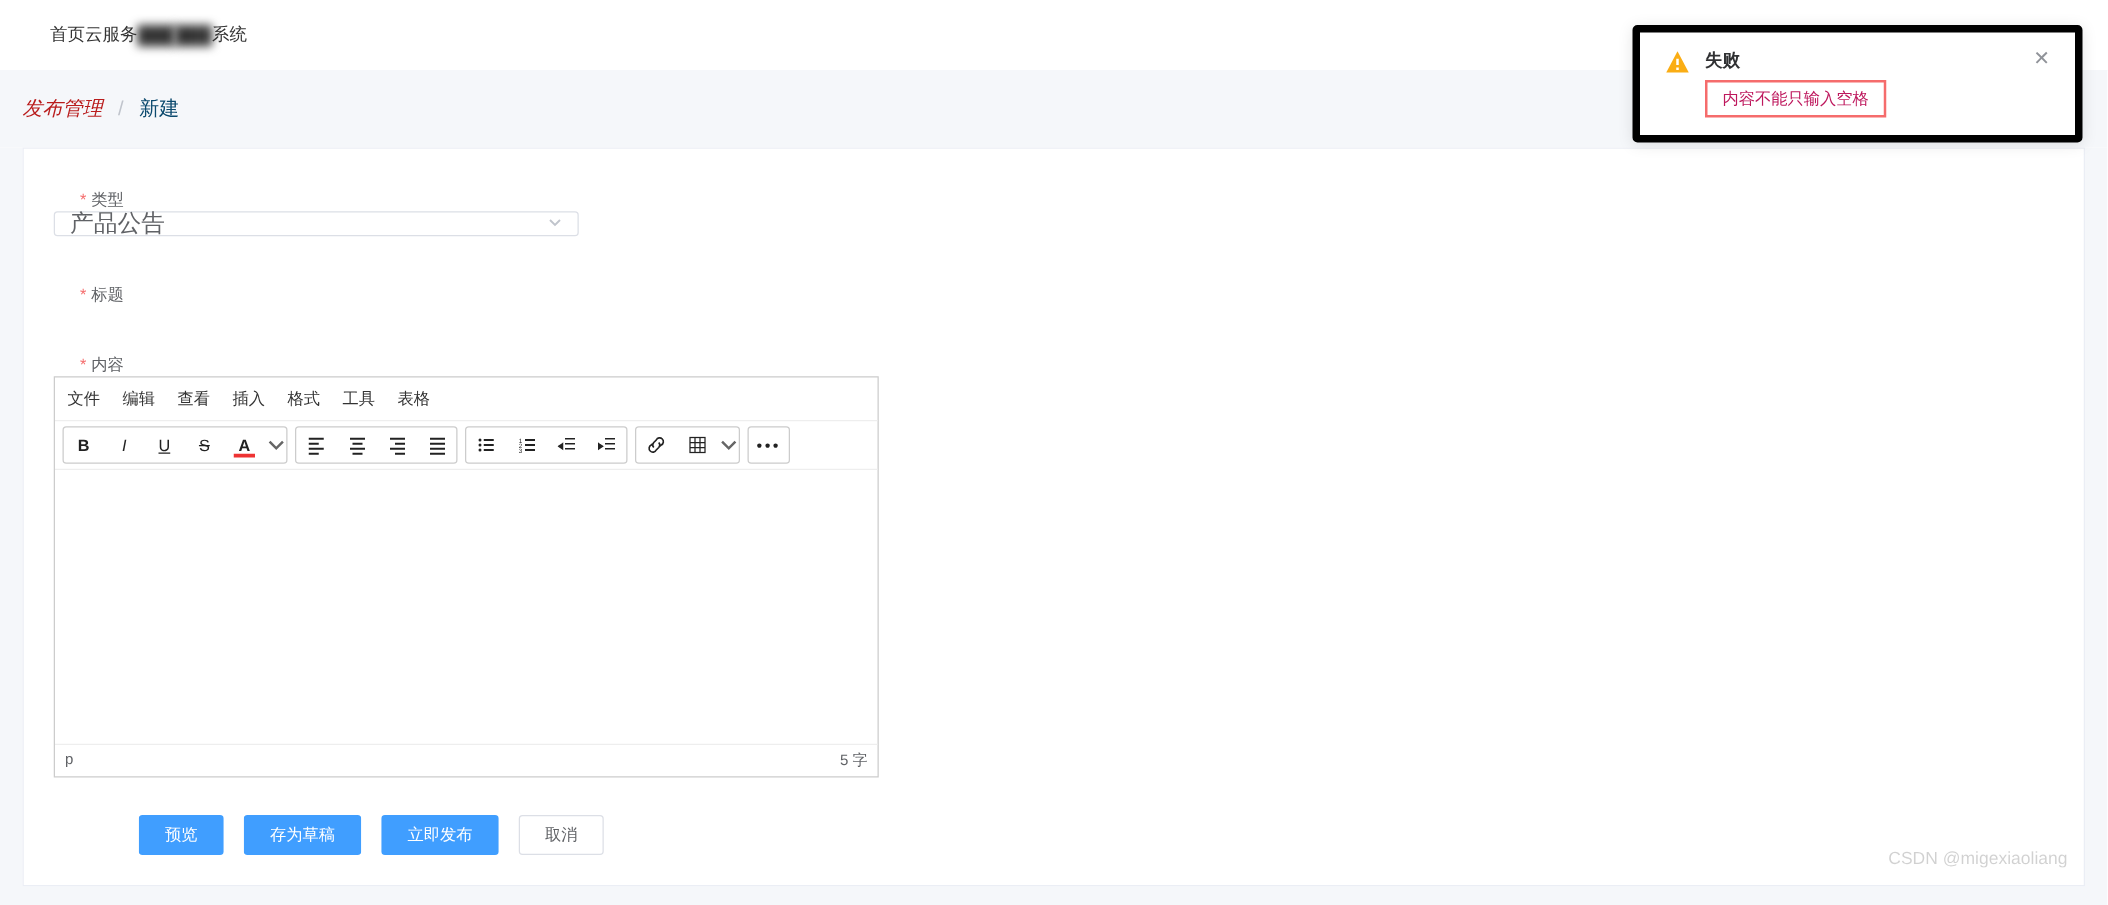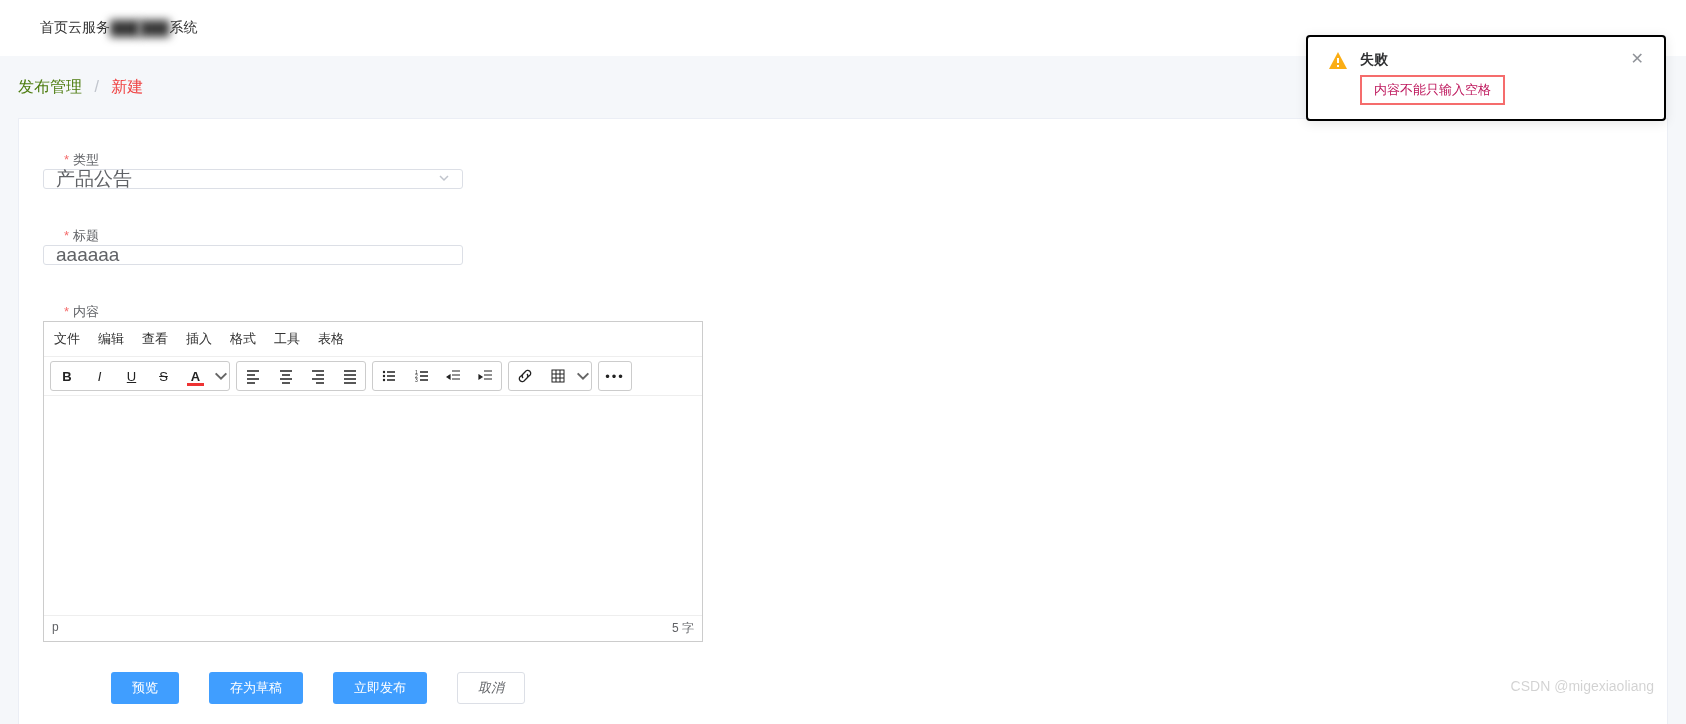--- a/index.html
+++ b/index.html
@@ -24,23 +24,23 @@
     .blur-item {
       filter: blur(4px);
       color: #999;
     }
     .breadcrumb {
       padding: 20px 18px;
       font-size: 16px;
       background: #f5f7fa;
       border-top: 1px solid #f5f7fa;
     }
-    .breadcrumb .main { color: #4d7c0f; font-weight: 500; }
+    .breadcrumb .main { color: #b91c1c; font-weight: 500; font-style: italic; }
     .breadcrumb .sep { color: #c0c4cc; margin: 0 8px; }
-    .breadcrumb .sub { color: #ef4444; }
+    .breadcrumb .sub { color: #0c4a6e; }
     .page-wrap {
       background: #f5f7fa;
       padding: 0 18px 40px 18px;
     }
     .form-card {
       background: #fff;
       padding: 24px;
       border: 1px solid #ebeef5;
     }
     .form-row {
@@ -127,45 +127,45 @@
     .editor-status {
       display: flex;
       justify-content: space-between;
       border-top: 1px solid #eee;
       padding: 4px 8px;
       color: #606266;
       font-size: 12px;
     }
     .form-actions {
       display: flex;
-      gap: 30px;
+      gap: 16px;
       padding-left: 68px;
       margin-top: 20px;
       align-items: center;
     }
     .btn {
       height: 32px;
       padding: 0 20px;
       border-radius: 3px;
       font-size: 13px;
       cursor: pointer;
       border: 1px solid transparent;
       display: inline-flex;
       align-items: center;
       justify-content: center;
     }
     .btn-primary { background: #409eff; color: #fff; }
-    .btn-default { background: #fff; border-color: #dcdfe6; color: #606266; font-style: italic; }
+    .btn-default { background: #fff; border-color: #dcdfe6; color: #606266; }
     .toast {
       position: fixed;
-      top: 35px;
+      top: 20px;
       right: 20px;
       width: 360px;
       background: #fff;
-      border: 2px solid #000000;
+      border: 6px solid #000000;
       border-radius: 4px;
       box-shadow: 0 2px 12px rgba(0,0,0,0.1);
       padding: 14px 20px;
       display: flex;
       gap: 12px;
     }
     .toast-icon {
       width: 20px; height: 20px; flex-shrink: 0;
     }
     .toast-body { flex: 1; }
@@ -224,23 +224,20 @@
                 <path d="M2 4 L6 8 L10 4" stroke="#c0c4cc" stroke-width="1.5" fill="none"></path>
               </svg>
           </span>
         </div>
       </div>
     </div>
 
     <div class="form-row">
       <div class="form-label">
         <span class="req">*</span><span>标题</span>
-      </div>
-      <div class="input-wrap">
-        <input class="form-input" value="aaaaaa" style="">
       </div>
     </div>
 
     <div class="form-row">
       <div class="form-label">
         <span class="req">*</span><span>内容</span>
       </div>
 
       <div class="editor">
         <div class="editor-menubar">

